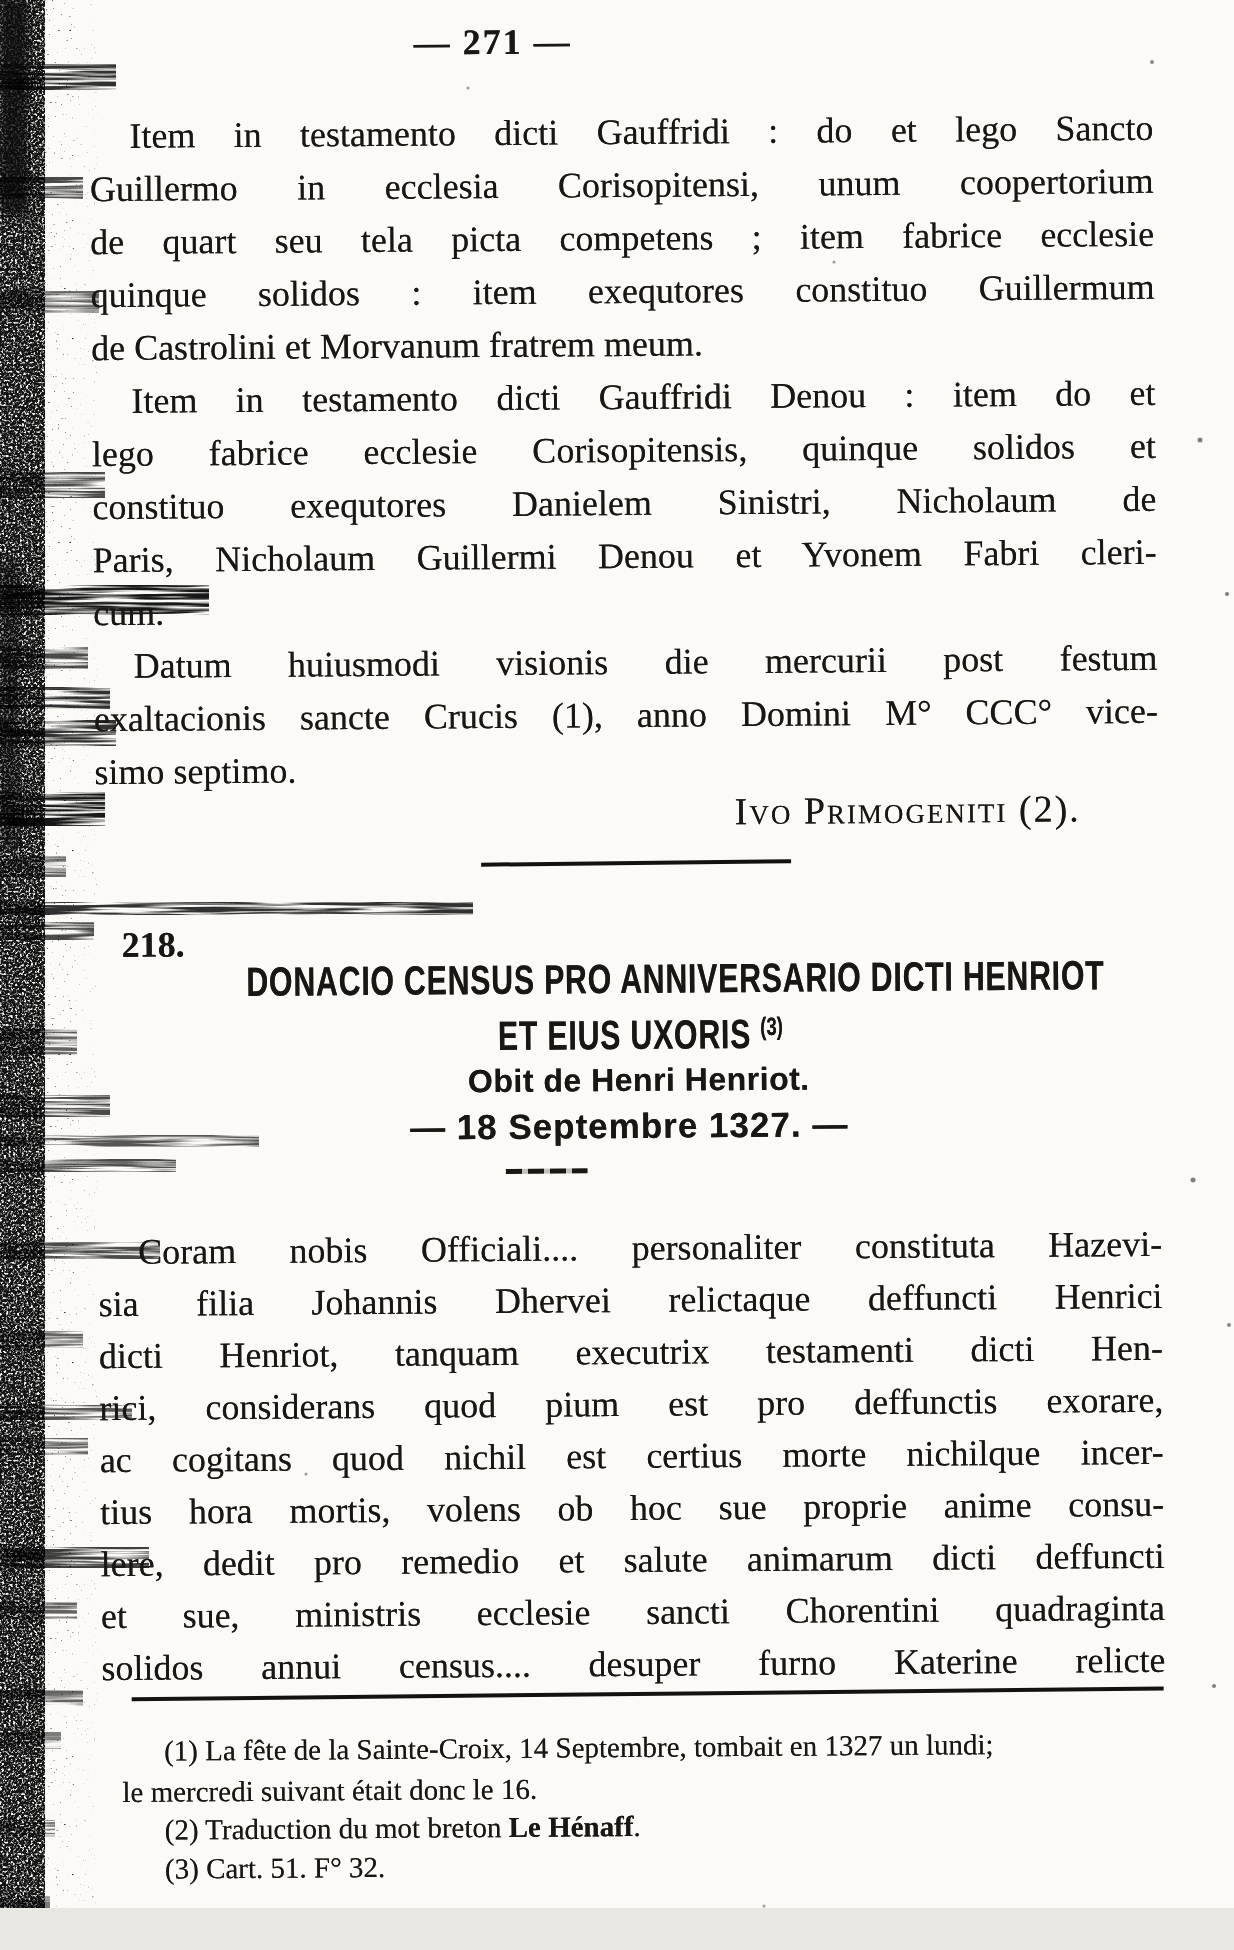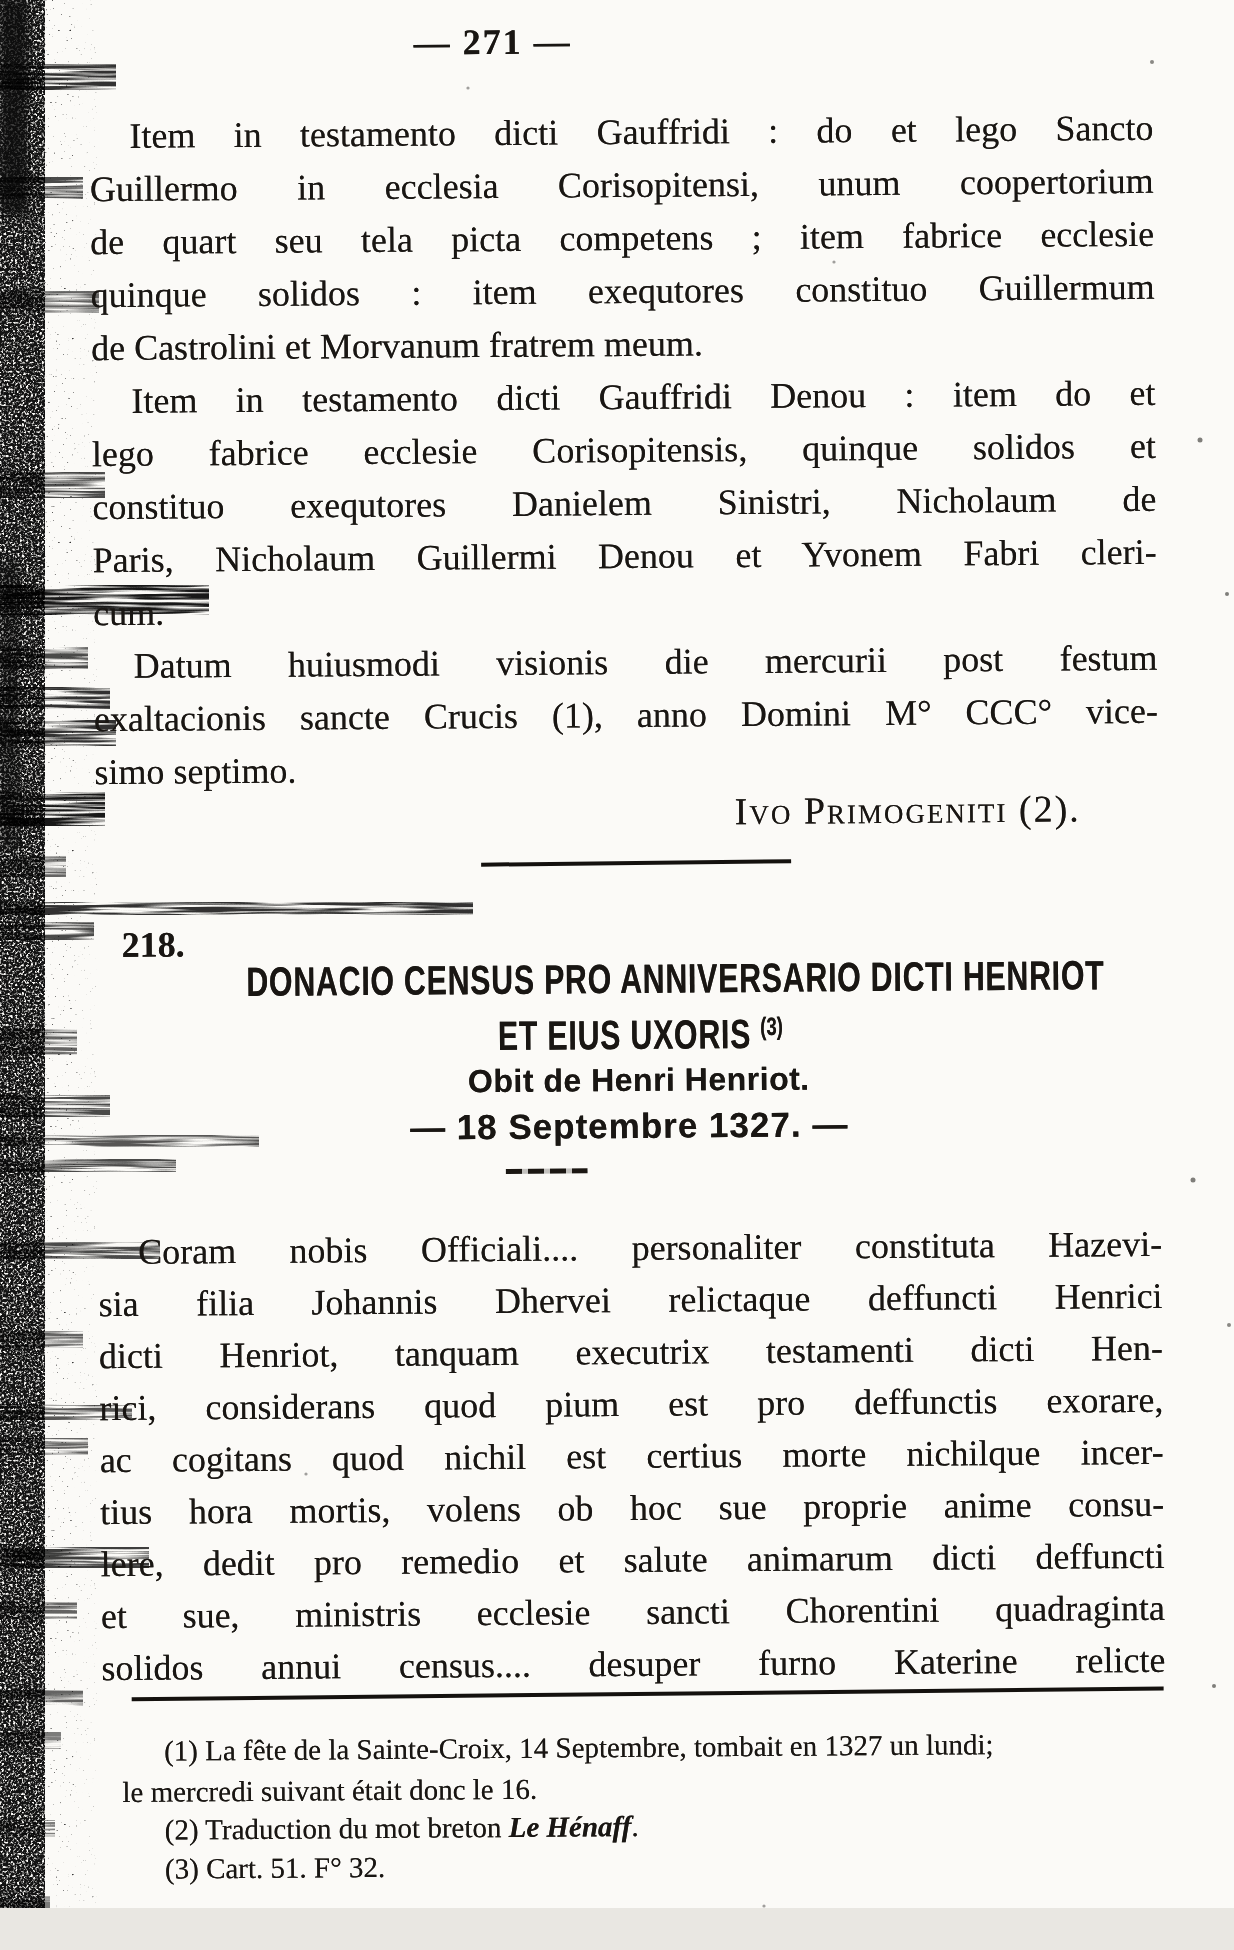--- a/index.html
+++ b/index.html
@@ -38,21 +38,21 @@
   .subtitle{top:1062px;text-align:center;font-size:32px;letter-spacing:.5px;transform:translateX(10px);}
   .dateline{top:1106px;text-align:center;font-size:35px;letter-spacing:1px;}
   .mini-rule{top:1168px;left:408px;width:82px;height:5px;
     background:repeating-linear-gradient(90deg,#1b1713 0 16px,rgba(27,23,19,.25) 16px 22px);}
   .p4{top:1222px;}
   .p4 .line{height:52px;line-height:52px;}
   .fn-rule{top:1692px;left:30px;width:1032px;height:4px;background:#14110e;transform:rotate(-0.15deg);}
   .fn{font-size:29px;height:40px;line-height:40px;padding-left:20px;box-sizing:border-box;}
   .fn-indent{text-indent:42px;}
   .fn1a{top:1727px;} .fn1b{top:1768px;} .fn2{top:1806px;} .fn3{top:1845px;}
-  .fn-italic{font-style:italic;font-weight:bold;}
+  .fn-italic{font-weight:bold;}
 </style>
 </head>
 <body>
 
 <div class="page">
 
   <svg class="artifacts" viewBox="0 0 1234 1950" preserveAspectRatio="none" aria-hidden="true">
     <defs>
       <filter id="fDense" x="-5%" y="-1%" width="110%" height="102%">
         <feTurbulence type="fractalNoise" baseFrequency="0.45" numOctaves="3" seed="7"></feTurbulence>

